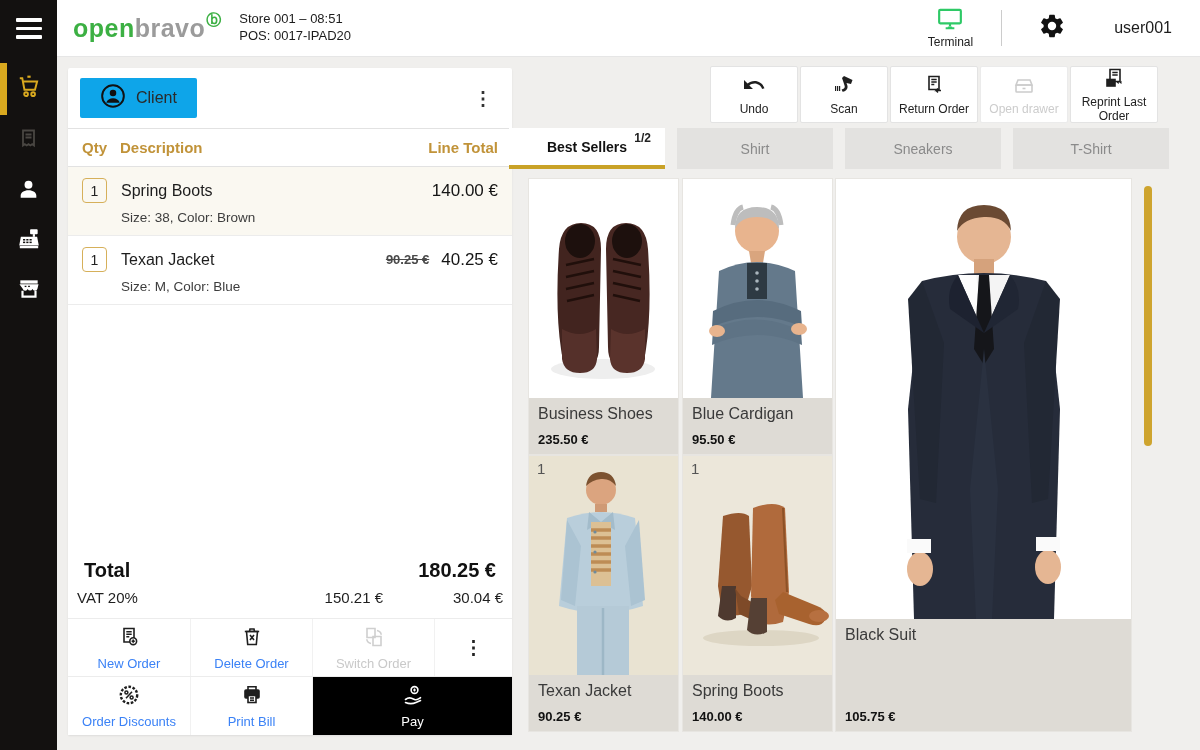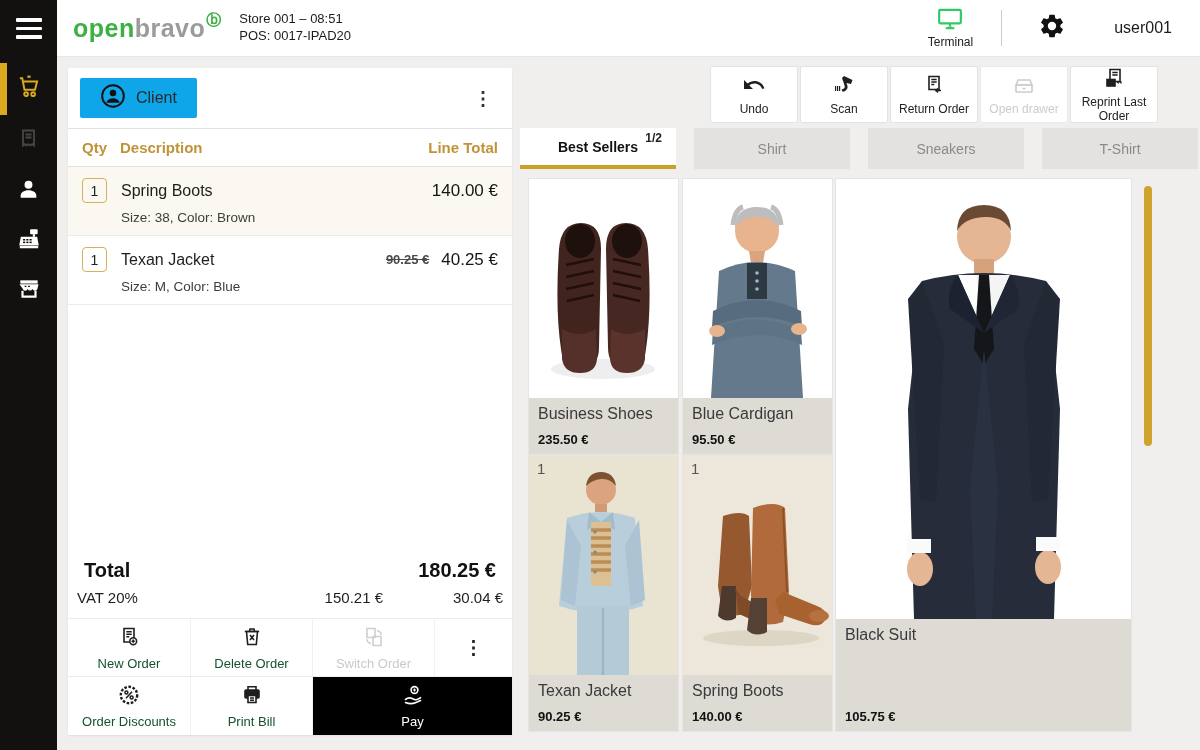--- a/index.html
+++ b/index.html
@@ -55,35 +55,35 @@
   .vat-row{display:flex;align-items:flex-end;padding:5px 9px 12px;font-size:15px;color:#1e1e1e;}
   .vat-row .v-lbl{flex:1;}
   .vat-row .v-base{width:150px;text-align:right;}
   .vat-row .v-amt{width:120px;text-align:right;}
   .btn-grid{border-top:1px solid #ececec;}
   .btn-row{display:grid;height:58px;}
   .btn-row.r1{grid-template-columns:122px 122px 122px 1fr;border-bottom:1px solid #ececec;}
   .btn-row.r2{grid-template-columns:122px 122px 1fr;}
   .obtn{display:flex;flex-direction:column;align-items:center;justify-content:center;gap:3px;border-left:1px solid #f1f1f1;cursor:pointer;background:#fff;}
   .obtn:first-child{border-left:none;}
-  .obtn .lbl{font-size:13px;color:#14532d;}
+  .obtn .lbl{font-size:13px;color:#3b82f6;}
   .obtn.disabled{cursor:default;}
   .obtn.disabled .lbl{color:#c9c9c9;}
   .obtn.pay{background:#000;}
   .obtn.pay .lbl{color:#fff;}
   .obtn.menu{font-size:19px;font-weight:bold;color:#222;}
 
   
   .toolbar{position:absolute;top:66px;left:710px;display:flex;gap:2px;}
   .tbtn{width:88px;height:57px;background:#fff;border:1px solid #e3e3e3;border-radius:2px;display:flex;flex-direction:column;align-items:center;justify-content:center;gap:2px;cursor:pointer;}
   .tbtn .lbl{font-size:12px;font-weight:500;color:#222;text-align:center;line-height:1.15;}
   .tbtn.disabled .lbl{color:#ccc;}
   .tbtn.disabled{border-color:#ebebeb;cursor:default;}
 
-  .tabs{position:absolute;left:520px;top:128px;display:flex;gap:18px;}
+  .tabs{position:absolute;left:509px;top:128px;display:flex;gap:12px;}
   .tab{width:156px;height:41px;background:#e3e2e0;color:#8a8a8a;font-size:14px;display:flex;align-items:center;justify-content:center;cursor:pointer;position:relative;}
   .tab.active{background:#fff;color:#111;font-weight:bold;border-bottom:4px solid #C9A227;}
   .tab .badge{position:absolute;top:3px;right:14px;font-size:12px;font-weight:bold;color:#222;}
 
   .card{position:absolute;background:#fff;border:1px solid #e7e5e1;cursor:pointer;}
   .card .img{position:relative;width:100%;overflow:hidden;}
   .card .foot{position:relative;background:#dedbd5;}
   .card .pname{font-size:16px;color:#3a3a3a;padding:7px 9px 0;}
   .card .pprice{position:absolute;left:9px;bottom:7px;font-size:13px;font-weight:bold;color:#111;}
   .card .cqty{position:absolute;top:4px;left:8px;font-size:15px;color:#555;z-index:2;}

